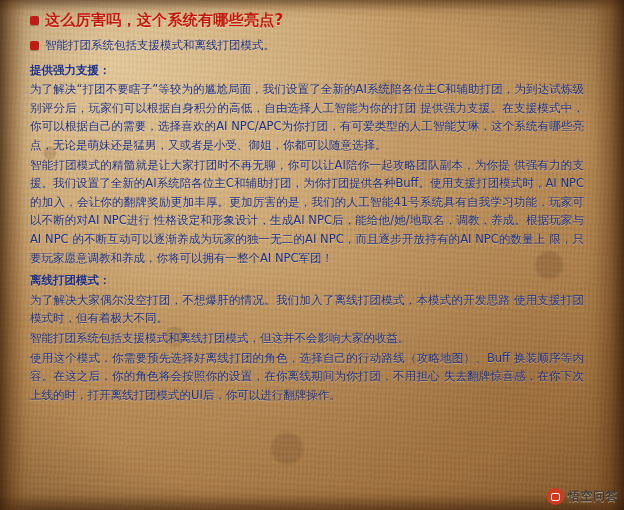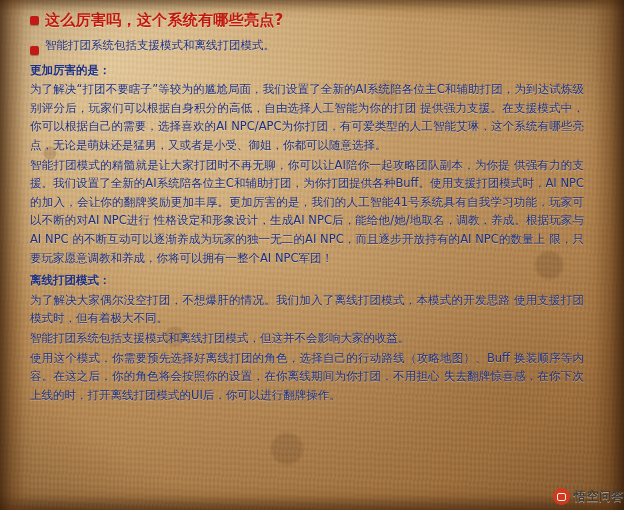--- a/index.html
+++ b/index.html
@@ -101,21 +101,21 @@
     font-weight: bold;
     line-height: 19px;
     letter-spacing: .3px;
     text-shadow: 0 1px 0 rgba(255,240,210,0.45);
     text-align: right;
   }
 
   
   .lead {
     display: flex;
-    align-items: flex-end;
+    align-items: flex-start;
     gap: 6px;
     margin: 0 0 6px 0;
   }
   .lead .bullet {
     background: #c21a14;
     margin-top: 5px;
   }
   .para, .lead-text, .sub-title {
     color: #1c2f86;
     font-size: 11.5px;
@@ -131,21 +131,21 @@
   .para {
     margin: 0 0 1px 0;
   }
   .para.indent {
     text-indent: 0;
   }
 
   
   .watermark {
     position: absolute;
-    right: 0;
+    right: 6px;
     bottom: 5px;
     display: flex;
     align-items: center;
     gap: 4px;
     opacity: .92;
   }
   .wm-icon {
     width: 17px;
     height: 17px;
     border-radius: 50%;
@@ -195,21 +195,21 @@
     <div class="heading">
       <span class="bullet"></span>
       <span class="heading-text">这么厉害吗，这个系统有哪些亮点?</span>
     </div>
 
     <div class="lead">
       <span class="bullet"></span>
       <span class="lead-text">智能打团系统包括支援模式和离线打团模式。</span>
     </div>
 
-    <div class="sub-title">更加厉害的是：</div>
+    <div class="sub-title">提供强力支援：</div>
     <p class="para indent">为了解决“打团不要瞎子”等较为的尴尬局面，我们设置了全新的AI系统陪各位主C和辅助打团，为到达试炼级别评分后，玩家们可以根据自身积分的高低，自由选择人工智能为你的打团 提供强力支援。在支援模式中，你可以根据自己的需要，选择喜欢的AI NPC/APC为你打团，有可爱类型的人工智能艾琳，这个系统有哪些亮点，无论是萌妹还是猛男，又或者是小受、御姐，你都可以随意选择。</p>
     <p class="para indent">智能打团模式的精髓就是让大家打团时不再无聊，你可以让AI陪你一起攻略团队副本，为你提 供强有力的支援。我们设置了全新的AI系统陪各位主C和辅助打团，为你打团提供各种Buff。使用支援打团模式时，AI NPC的加入，会让你的翻牌奖励更加丰厚。更加厉害的是，我们的人工智能41号系统具有自我学习功能，玩家可以不断的对AI NPC进行 性格设定和形象设计，生成AI NPC后，能给他/她/地取名，调教，养成。根据玩家与AI NPC 的不断互动可以逐渐养成为玩家的独一无二的AI NPC，而且逐步开放持有的AI NPC的数量上 限，只要玩家愿意调教和养成，你将可以拥有一整个AI NPC军团！</p>
 
     <div class="sub-title">离线打团模式：</div>
     <p class="para indent">为了解决大家偶尔没空打团，不想爆肝的情况。我们加入了离线打团模式，本模式的开发思路 使用支援打团模式时，但有着极大不同。</p>
     <p class="para indent">智能打团系统包括支援模式和离线打团模式，但这并不会影响大家的收益。</p>
     <p class="para indent">使用这个模式，你需要预先选择好离线打团的角色，选择自己的行动路线（攻略地图）、Buff 换装顺序等内容。在这之后，你的角色将会按照你的设置，在你离线期间为你打团，不用担心 失去翻牌惊喜感，在你下次上线的时，打开离线打团模式的UI后，你可以进行翻牌操作。</p>
 
   </div>
 

